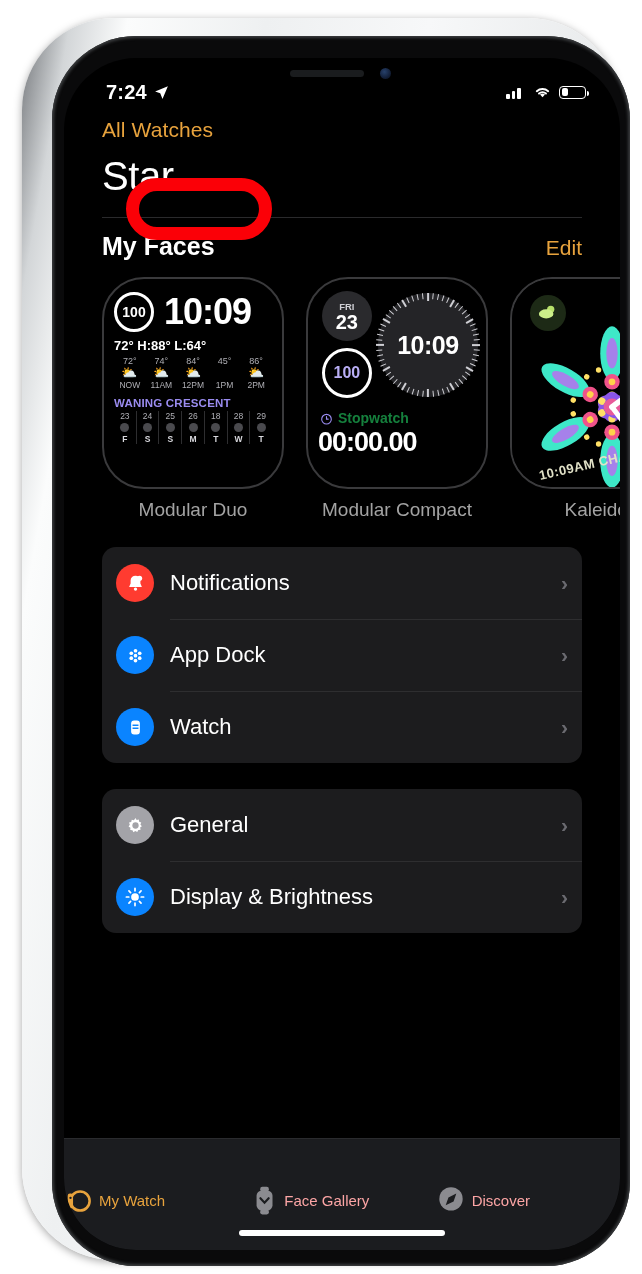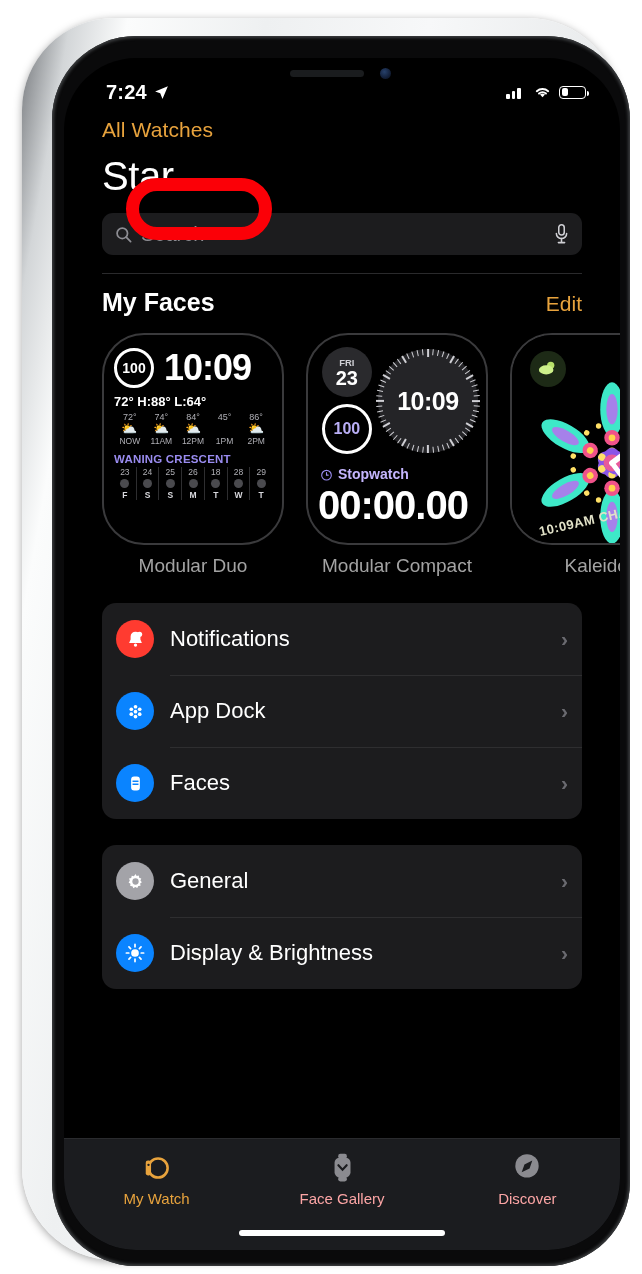--- a/index.html
+++ b/index.html
@@ -166,22 +166,22 @@
   }
   .dial {
     width: 104px; height: 104px; border-radius: 50%;
     background: #242427; position: relative;
     display:flex; align-items:center; justify-content:center; margin-top:4px;
   }
   .dial-time { color:#fff; font-size: 25px; font-weight:bold; letter-spacing:-.5px; z-index:2;}
   .ticks { position:absolute; inset:0; }
   .ticks i { position:absolute; left:50%; top:0; width:1.3px; height:6px; background:#cfcfd4; transform-origin: 50% 52px; }
   .sw-row { display:flex; align-items:center; gap:5px; margin-top: 12px; padding-left:4px;}
-  .sw-row .lbl { color:#c4b5fd; font-size:14px; font-weight:bold; }
-  .sw-time { color:#fff; font-size: 40px; font-weight:bold; letter-spacing:-1px; padding-left:2px; margin-top:1px;}
+  .sw-row .lbl { color:#15803d; font-size:14px; font-weight:bold; }
+  .sw-time { color:#fff; font-size: 27px; font-weight:bold; letter-spacing:-1px; padding-left:2px; margin-top:1px;}
 
   
   .kal { position:absolute; inset:0; background:#000; }
   .kal-wx {
     position:absolute; left: 18px; top: 16px; width: 36px; height:36px;
     border-radius:50%; background:#1d2a16; display:flex;align-items:center;justify-content:center;
   }
   .kal-art {
     position:absolute; left: 16px; top: 44px; width: 168px; height: 168px;
   }
@@ -208,21 +208,21 @@
   }
   .row .label { color:#fff; font-size: 22px; flex:1; }
   .chev { color:#6a6a70; font-size: 21px; font-weight: 600; }
 
   
   .tabbar {
     position:absolute; left:0; right:0; bottom:0; height: 112px;
     background: #1b1c1f; display:flex; border-top:1px solid #2a2b2e;
     padding-top: 12px;
   }
-  .tab { flex:1; display:flex; flex-direction:column; align-items:center; gap:5px;text-align:right; }
+  .tab { flex:1; display:flex; flex-direction:row; align-items:center; gap:5px;text-align:right; }
   .tab .tlabel { font-size: 15px; color:#fca5a5; }
   .tab.active .tlabel { color:#e8a33d; }
   .home-ind {
     position:absolute; left:50%; transform:translateX(-50%); bottom: 14px;
     width: 206px; height: 6px; border-radius: 4px; background:#fff;
   }
 
   
   .annot {
     position:absolute; left: 62px; top: 120px; width: 146px; height: 62px;
@@ -266,34 +266,20 @@
             </span>
         </div>
       </div>
 
       <div class="content">
 
         <div class="nav-back">All Watches</div>
 
         <div class="page-title">Star</div>
 
-        <div class="search-wrap">
-          <div class="search">
-            <svg class="sicon" width="19" height="19" viewBox="0 0 24 24">
-              <circle cx="10.5" cy="10.5" r="6.6" stroke="#8d8d93" stroke-width="2.2" fill="none"></circle>
-              <path d="M15.4 15.4 L21 21" stroke="#8d8d93" stroke-width="2.2" stroke-linecap="round"></path>
-            </svg>
-            <span class="placeholder">Search</span>
-            <svg width="17" height="22" viewBox="0 0 18 24">
-              <rect x="6" y="2" width="6" height="11" rx="3" stroke="#cfcfd4" stroke-width="1.7" fill="none"></rect>
-              <path d="M3.4 11.4 a5.6 5.6 0 0 0 11.2 0" stroke="#cfcfd4" stroke-width="1.7" fill="none" stroke-linecap="round"></path>
-              <path d="M9 17 L9 21 M5.6 21.4 L12.4 21.4" stroke="#cfcfd4" stroke-width="1.7" stroke-linecap="round"></path>
-            </svg>
-          </div>
-        </div>
 
         <div class="sep"></div>
 
         <div class="faces-head">
           <span class="h">My Faces</span>
           <span class="edit">Edit</span>
         </div>
 
         <div class="faces-row">
 
@@ -533,21 +519,21 @@
             <span class="chev">›</span>
           </div>
           <div class="row">
             <span class="ic" style="background:#0a84ff">
               <svg width="21" height="21" viewBox="0 0 24 24">
                 <rect x="7" y="4" width="10" height="16" rx="3.4" fill="#fff"></rect>
                 <rect x="8.6" y="8.6" width="6.8" height="1.7" fill="#0a84ff"></rect>
                 <rect x="8.6" y="12" width="6.8" height="1.7" fill="#0a84ff"></rect>
               </svg>
             </span>
-            <span class="label">Faces</span>
+            <span class="label">Watch</span>
             <span class="chev">›</span>
           </div>
         </div>
 
         <div class="group">
           <div class="row">
             <span class="ic" style="background:#a3a3a8">
               <svg width="21" height="21" viewBox="0 0 24 24">
                 <path d="M12 3.4 13.3 5.6 15.8 5 16.2 7.6 18.6 8.5 17.6 10.9 19.3 12.8 17.3 14.4 17.8 16.9 15.2 17.1 14 19.4 11.7 18.3 9.6 19.8 8.5 17.5 6 17.2 6.2 14.6 4.1 13.2 5.5 11 4.6 8.6 7.1 7.9 7.7 5.4 10.2 5.9Z" fill="#fff"></path>
                 <circle cx="12" cy="12" r="3.6" fill="#a3a3a8"></circle>

